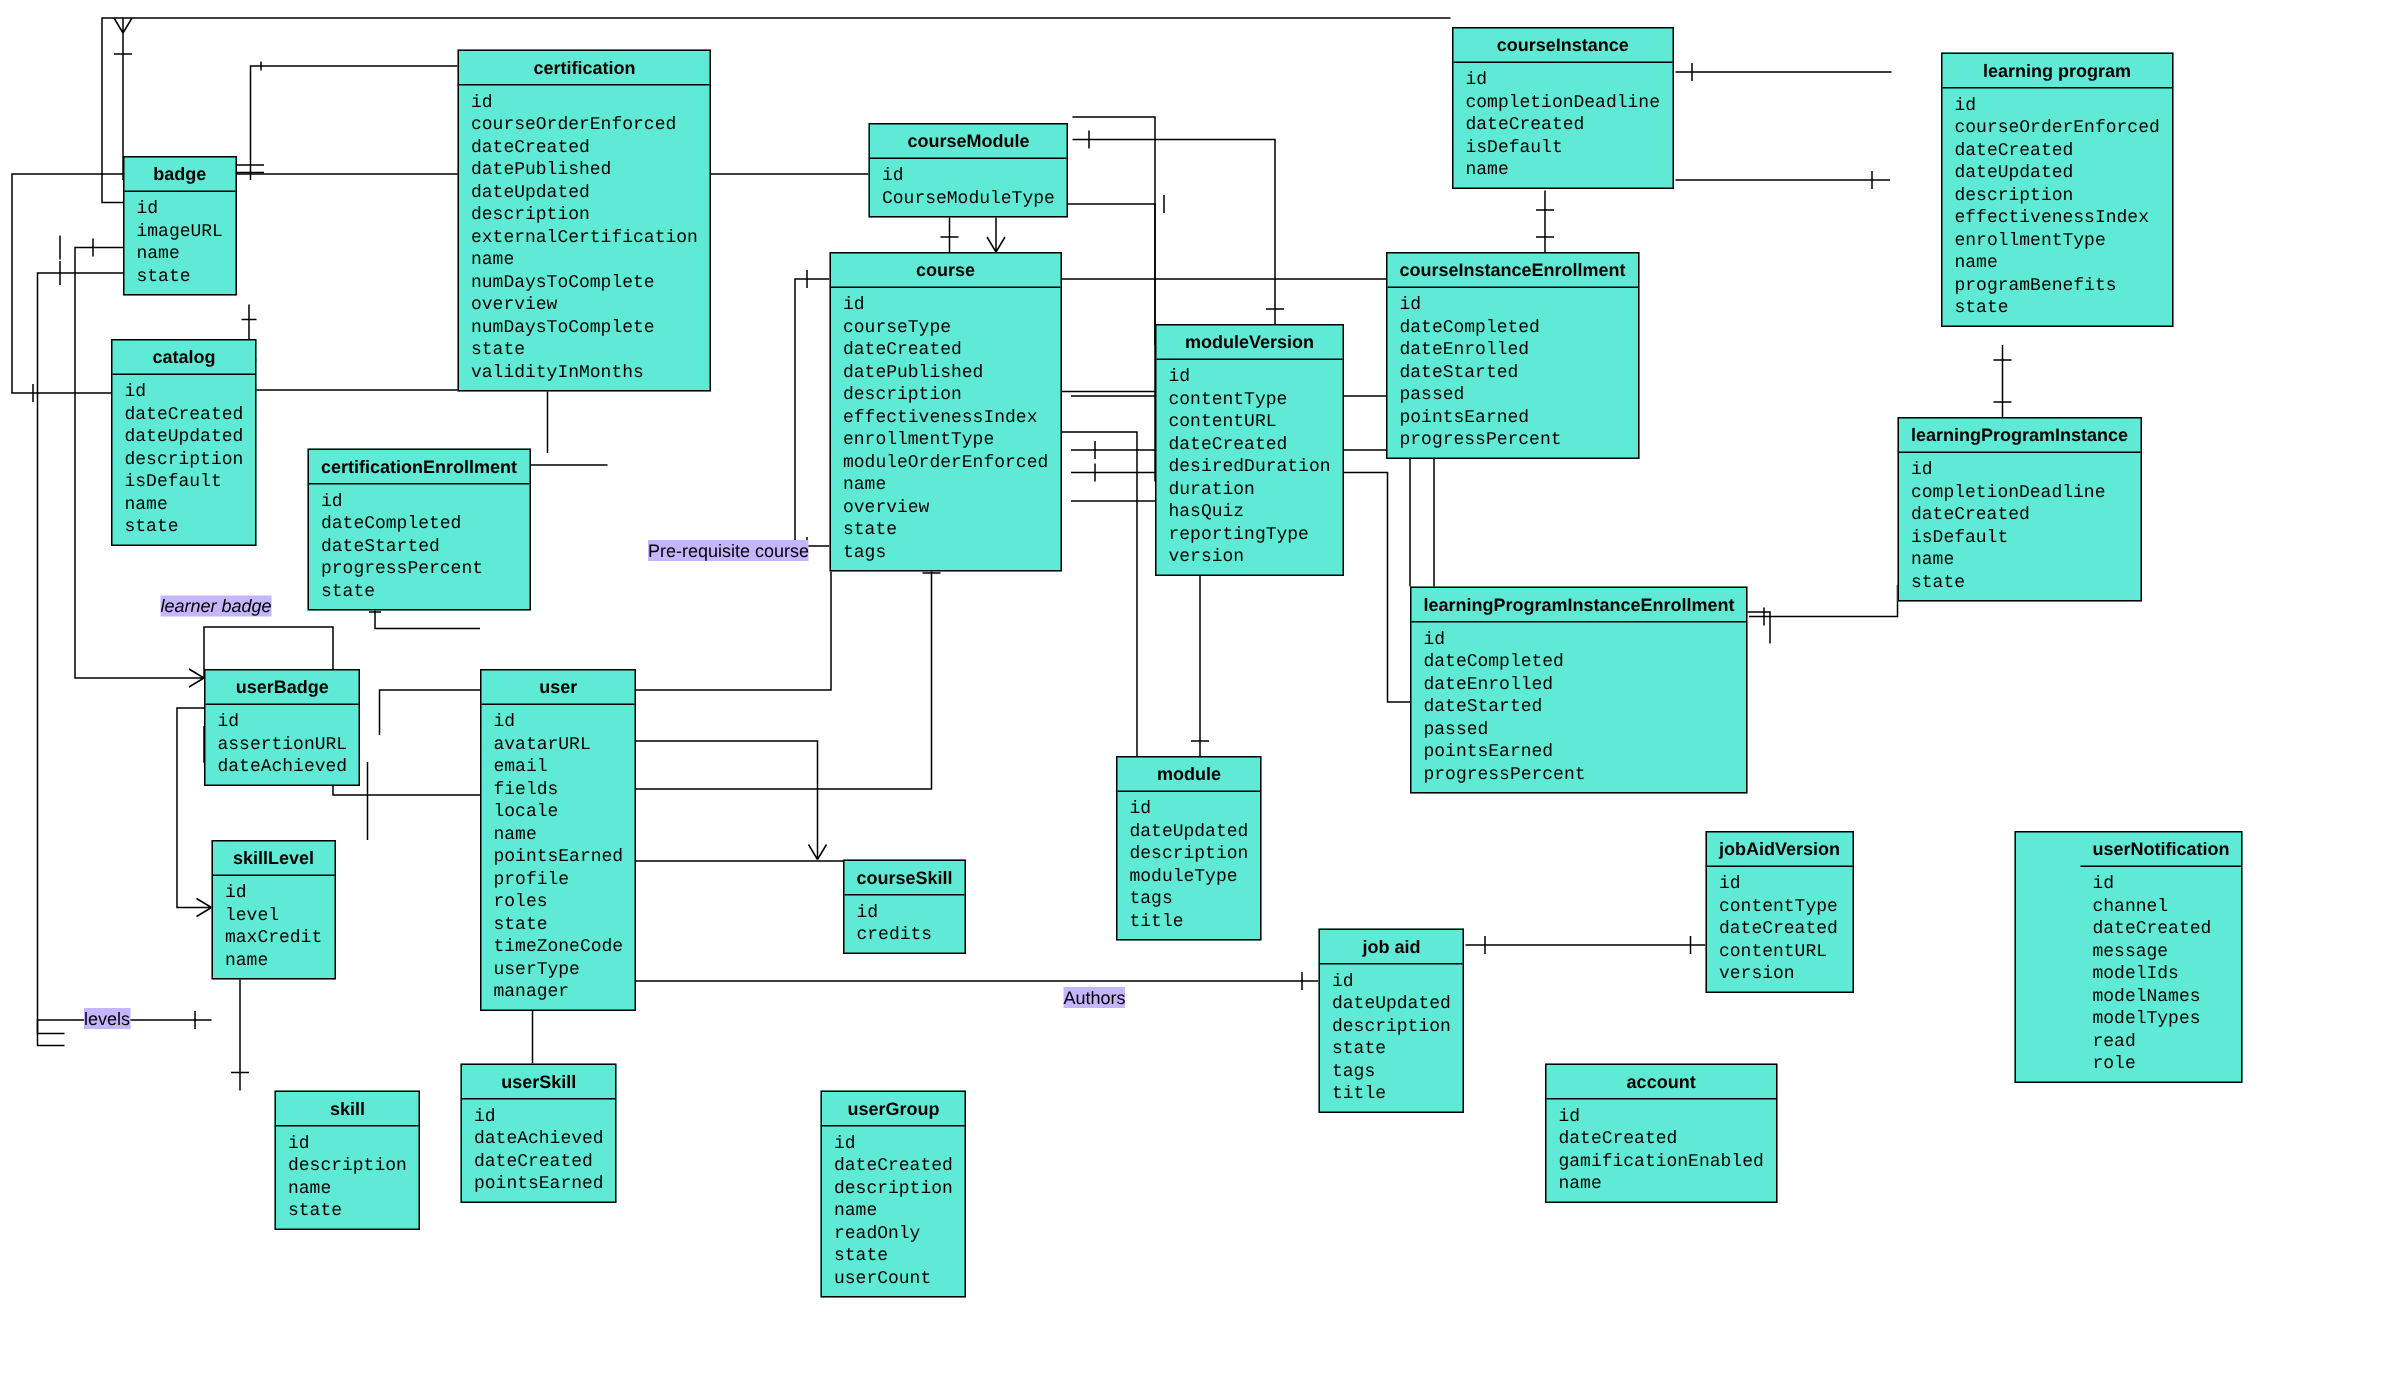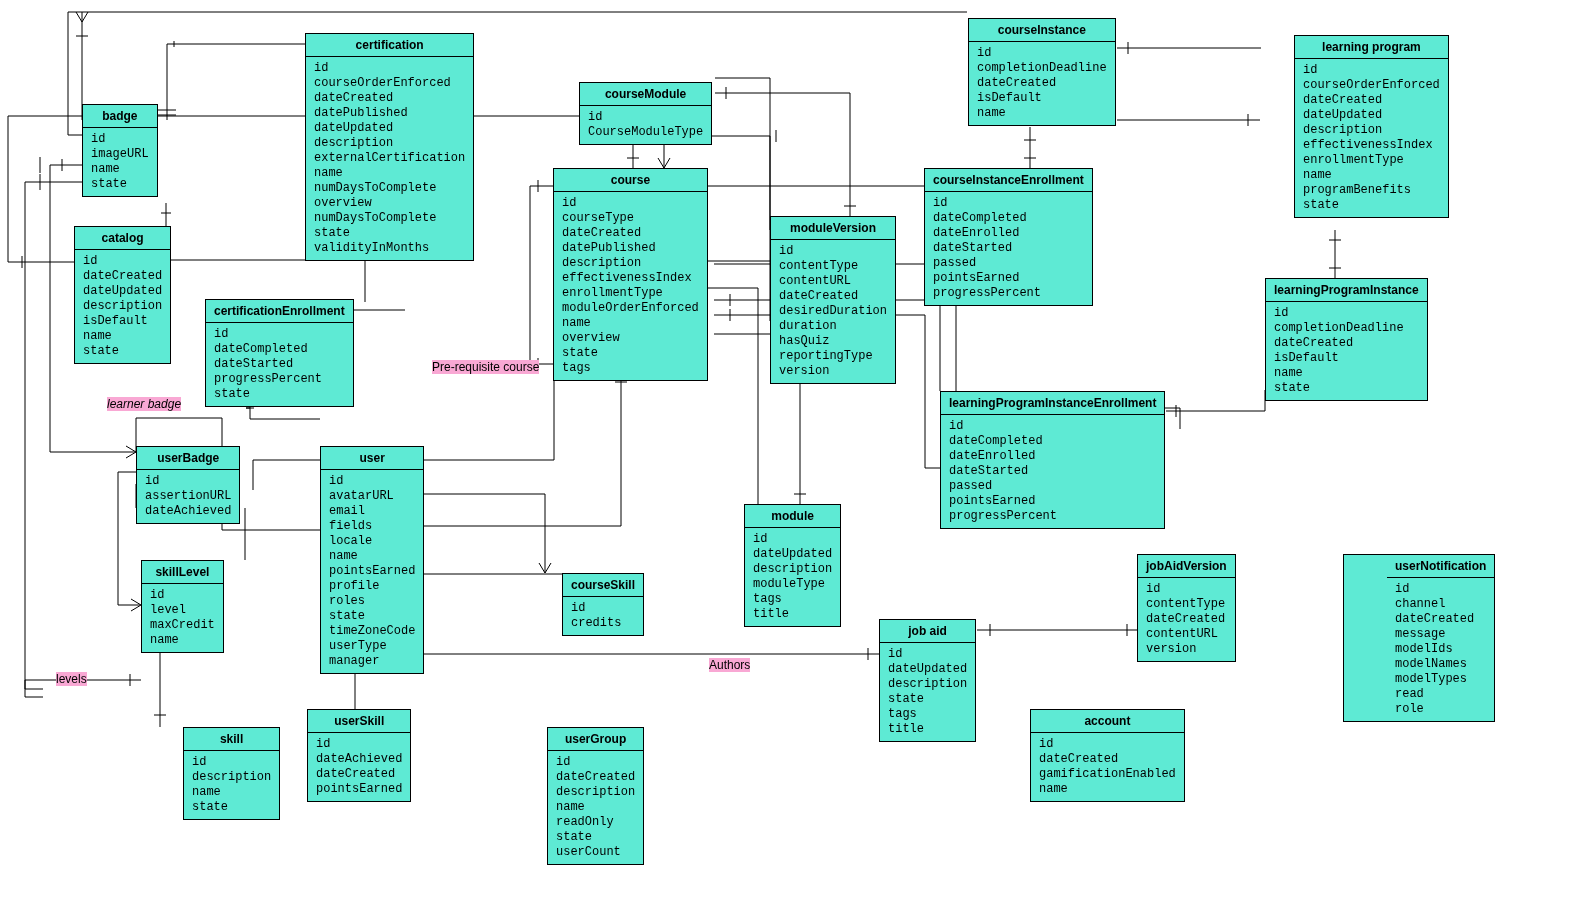--- a/index.html
+++ b/index.html
@@ -29,21 +29,21 @@
       font-family: 'Courier New', monospace;
       line-height: 1.25;
     }
     .entity-attrs div {
       white-space: nowrap;
     }
     .rel-label {
       position: absolute;
       font-family: Arial, sans-serif;
       font-size: 12px;
-      background: #f9a8d4;
+      background: #c4b5fd;
     }
     svg.connectors {
       position: absolute;
       top: 0; left: 0;
       width: 1593px;
       height: 917px;
       pointer-events: none;
     }
   </style>
 </head>

